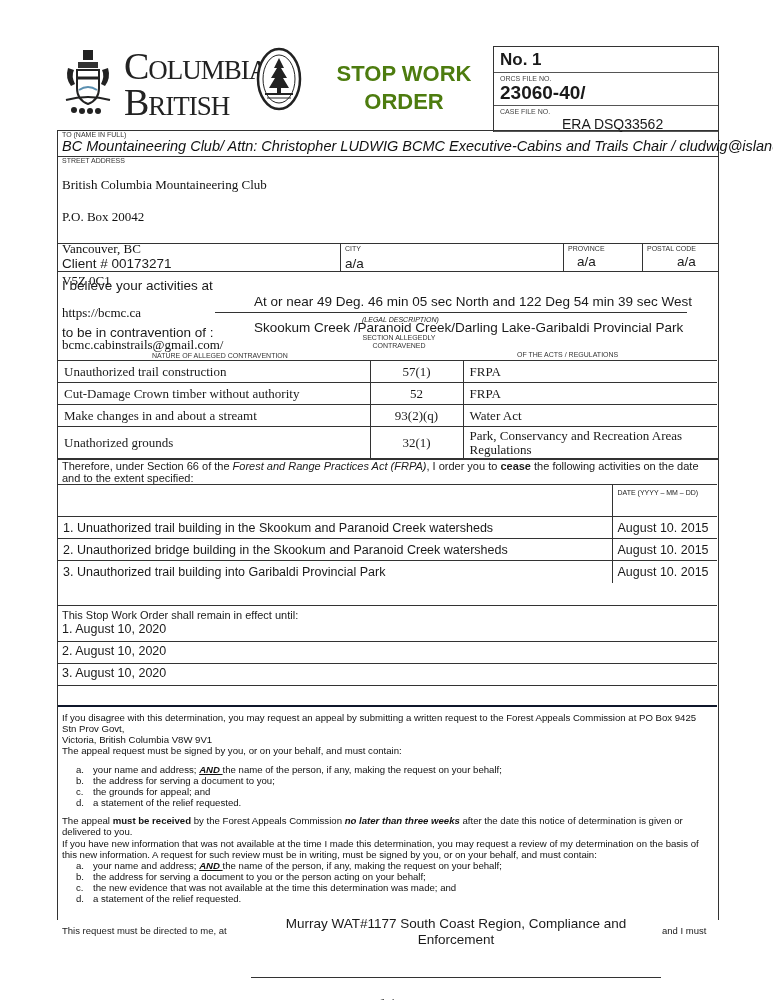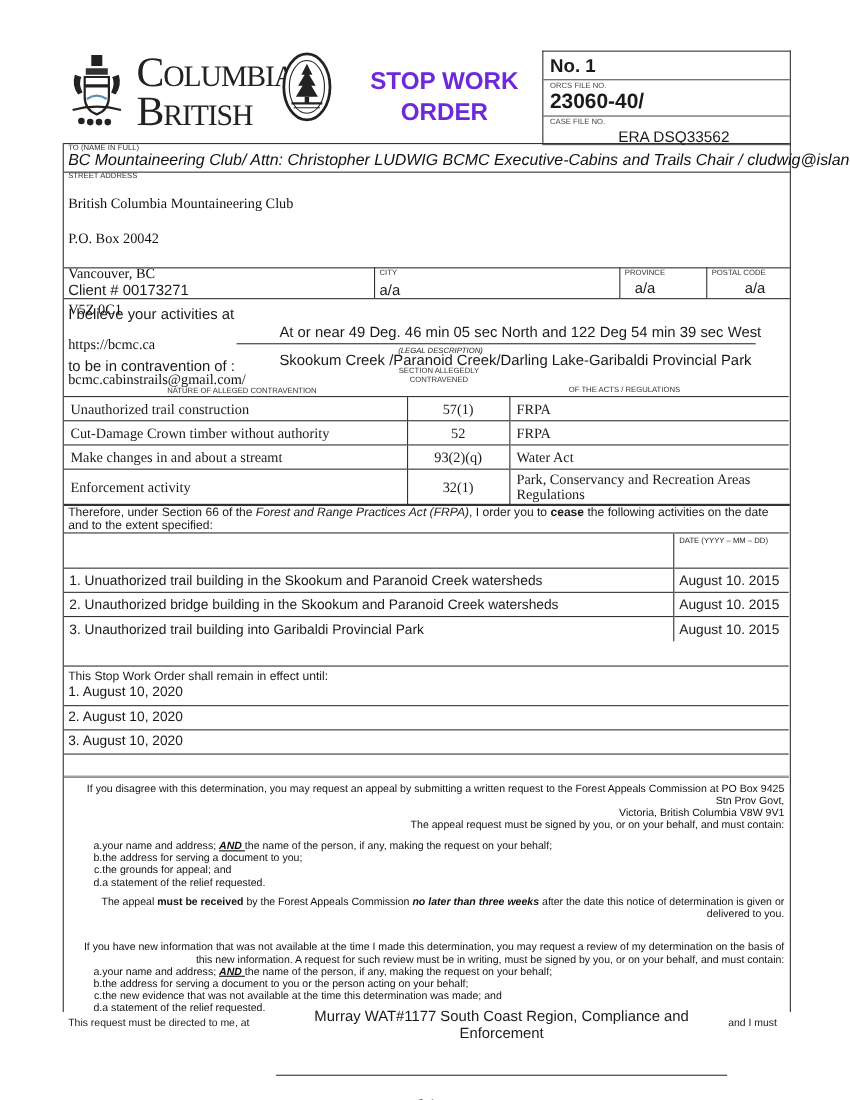--- a/index.html
+++ b/index.html
@@ -7,21 +7,21 @@
   body { position: relative; font-family: "Liberation Sans", sans-serif; color: #1a1a1a; }
 
   .page { position: absolute; left: 0; top: 0; width: 773px; height: 1000px; }
 
   
   .header { position: absolute; left: 58px; top: 40px; width: 660px; height: 88px; }
   .crest { position: absolute; left: 6px; top: 8px; width: 48px; height: 70px; }
   .bc-word { position: absolute; left: 66px; top: 8px; font-family: "Liberation Serif", serif; color: #222; line-height: 36px; }
   .bc-word .line { display: block; font-size: 38px; letter-spacing: -1px; }
   .seal { position: absolute; left: 197px; top: 6px; width: 48px; height: 66px; }
-  .title { position: absolute; left: 268px; top: 20px; width: 156px; text-align: center; font-weight: bold; font-size: 22px; line-height: 28px; color: #6d28d9; }
+  .title { position: absolute; left: 268px; top: 20px; width: 156px; text-align: center; font-weight: bold; font-size: 22px; line-height: 28px; color: #4d7c0f; }
 
   .filebox { position: absolute; left: 493px; top: 46px; width: 226px; border: 1.5px solid #333; border-bottom: none; }
   .filebox .cell { border-bottom: 1.5px solid #555; padding: 2px 6px; }
   .filebox .no { font-size: 17px; font-weight: bold; height: 26px; line-height: 22px; }
   .filebox .lbl { font-size: 7px; color: #444; display: block; line-height: 8px; }
   .filebox .orcs { font-size: 19px; font-weight: bold; line-height: 20px; }
   .filebox .case { font-size: 14px; padding-left: 62px; line-height: 16px; }
 
   
   .form { position: absolute; left: 57px; top: 130px; width: 662px; height: 790px; border-left: 1.5px solid #333; border-right: 1.5px solid #333; }
@@ -62,26 +62,26 @@
   .dtable td.dt { border-left: 1.5px solid #333; width: 105px; white-space: nowrap; }
   .dtable tr.head td { height: 32px; }
   .dtable tr.head td.dt { font-size: 7px; vertical-align: top; padding-top: 4px; }
 
   .until { position: absolute; left: 0; top: 475px; width: 659px; }
   .until .row { border-top: 1.5px solid #333; height: 22px; padding: 2px 4px; font-size: 12.5px; }
   .until .row.first { height: 36px; padding-top: 3px; }
   .until .row.first .lead { font-size: 11px; display: block; line-height: 13px; }
   .until .row.empty { height: 21px; }
 
-  .appeal { position: absolute; left: 0; top: 575px; width: 659px; border-top: 2px solid #a3a3a3; padding: 5px 4px 0 4px; font-size: 9.6px; line-height: 11px; color: #111; text-align: right; }
+  .appeal { position: absolute; left: 0; top: 575px; width: 659px; border-top: 2px solid #0f172a; padding: 5px 4px 0 4px; font-size: 9.6px; line-height: 11px; color: #111; }
   .appeal p { margin: 0; }
   .appeal ul { list-style: none; margin: 8px 0 7px 14px; }
   .appeal ul li { display: flex; line-height: 11px; }
   .appeal ul li .ltr { width: 17px; flex: none; }
-  .appeal .gap { margin-top: 19px; }
+  .appeal .gap { margin-top: 1px; }
   .appeal u b { font-style: italic; }
 
   .directed { position: absolute; left: 4px; top: 795px; font-size: 9.5px; }
   .addr-block { position: absolute; left: 193px; top: 786px; width: 410px; text-align: center; font-size: 13.5px; line-height: 16px; border-bottom: 1px solid #333; padding-bottom: 13px; }
   .imust { position: absolute; left: 604px; top: 795px; font-size: 9.5px; }
 
   .sig { position: absolute; left: 300px; top: 866px; width: 40px; height: 24px; }
   .form-bottom-mask { position: absolute; left: 0; top: 815px; width: 662px; height: 20px; background: #fff; }
 </style>
 </head>
@@ -185,21 +185,21 @@
         <td class="nat">Cut-Damage Crown timber without authority</td>
         <td class="sec">52</td>
         <td>FRPA</td>
       </tr>
       <tr>
         <td class="nat">Make changes in and about a streamt</td>
         <td class="sec">93(2)(q)</td>
         <td>Water Act</td>
       </tr>
       <tr class="tall">
-        <td class="nat">Enforcement activity</td>
+        <td class="nat">Unathorized grounds</td>
         <td class="sec">32(1)</td>
         <td>Park, Conservancy and Recreation Areas Regulations</td>
       </tr>
     </tbody>
       </table>
 
     <div class="hline" style="top:328px; border-top-width:2px;"></div>
     <div class="t therefore"><span>Therefore, under Section 66 of the </span><i>Forest and Range Practices Act (FRPA)</i><span>, I order you to </span><b>cease</b><span> the following activities on the date and to the extent specified:</span></div>
 
     <table class="dtable">

